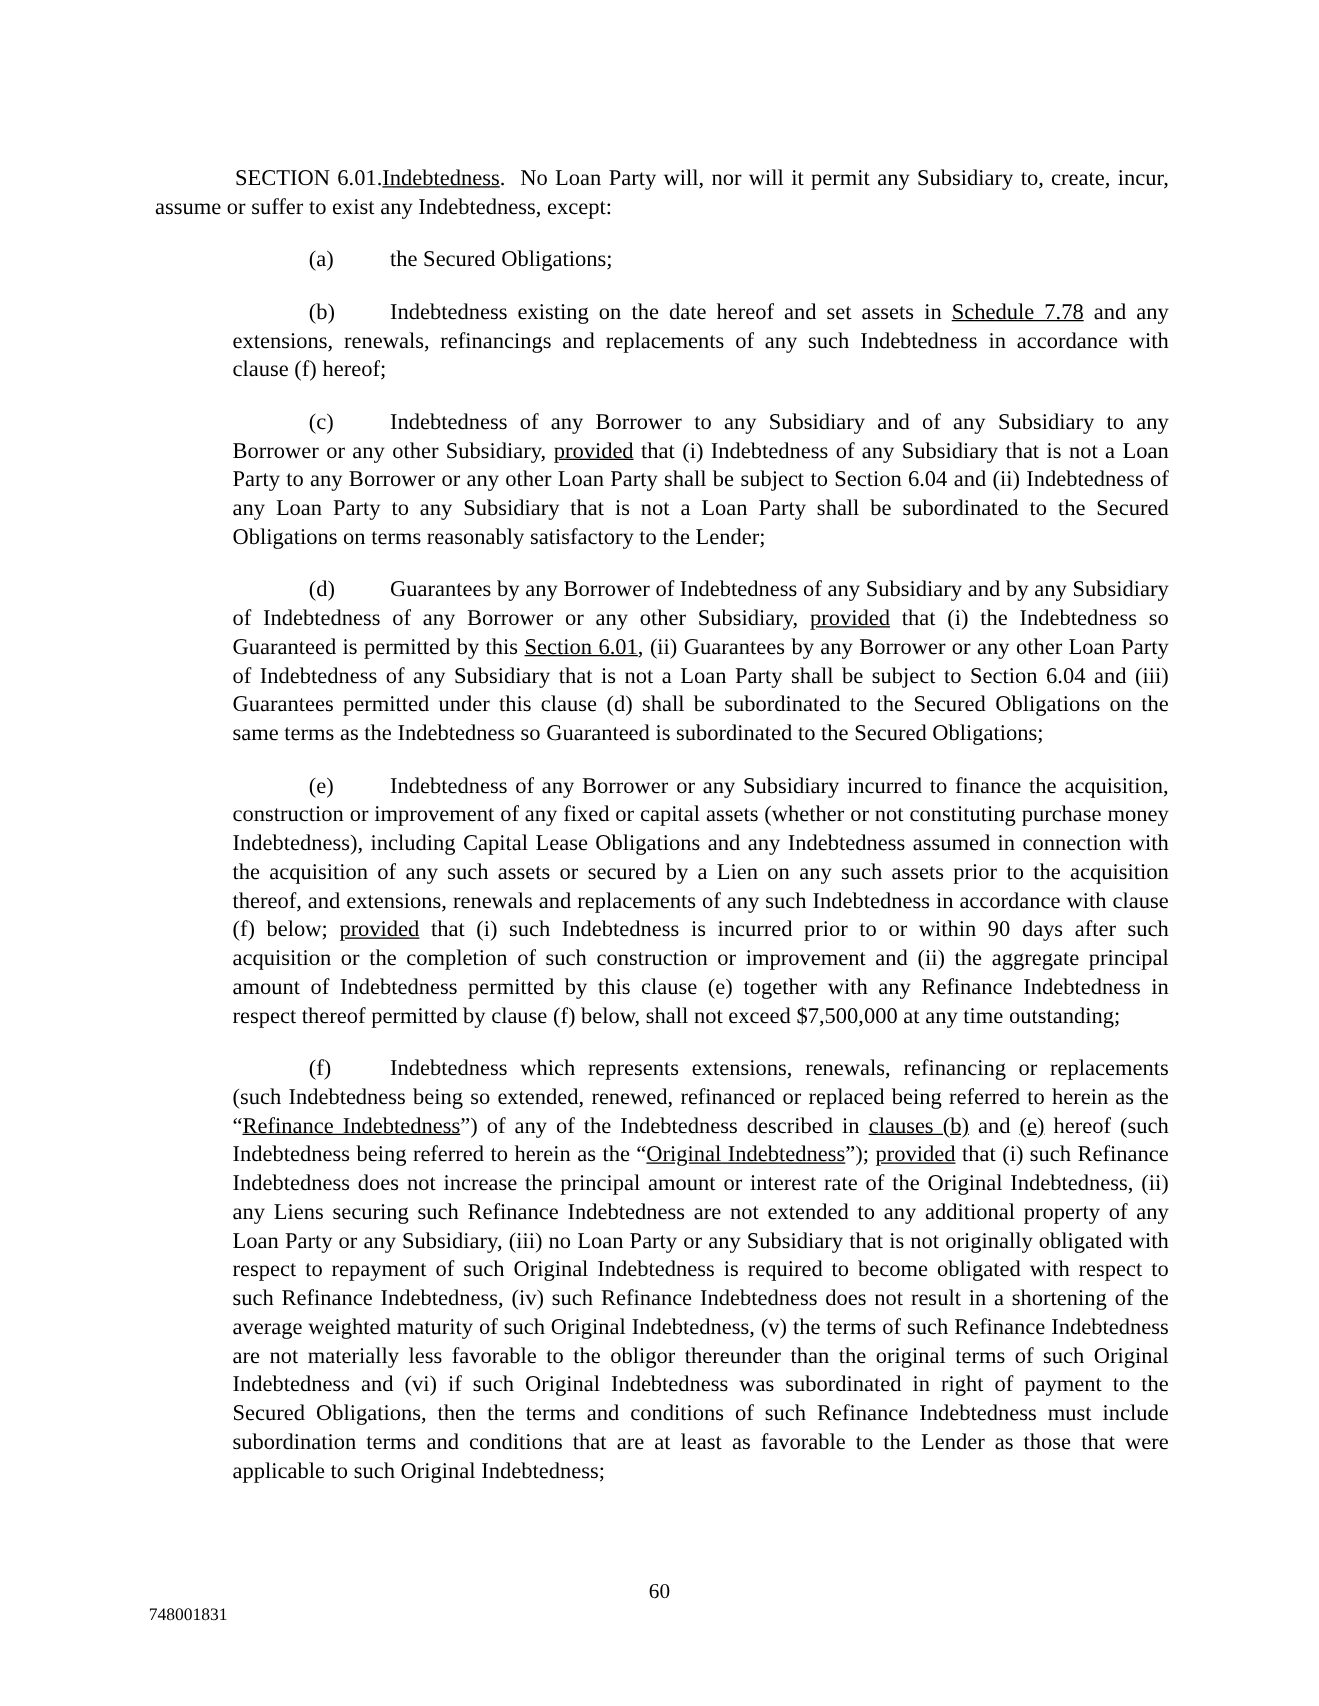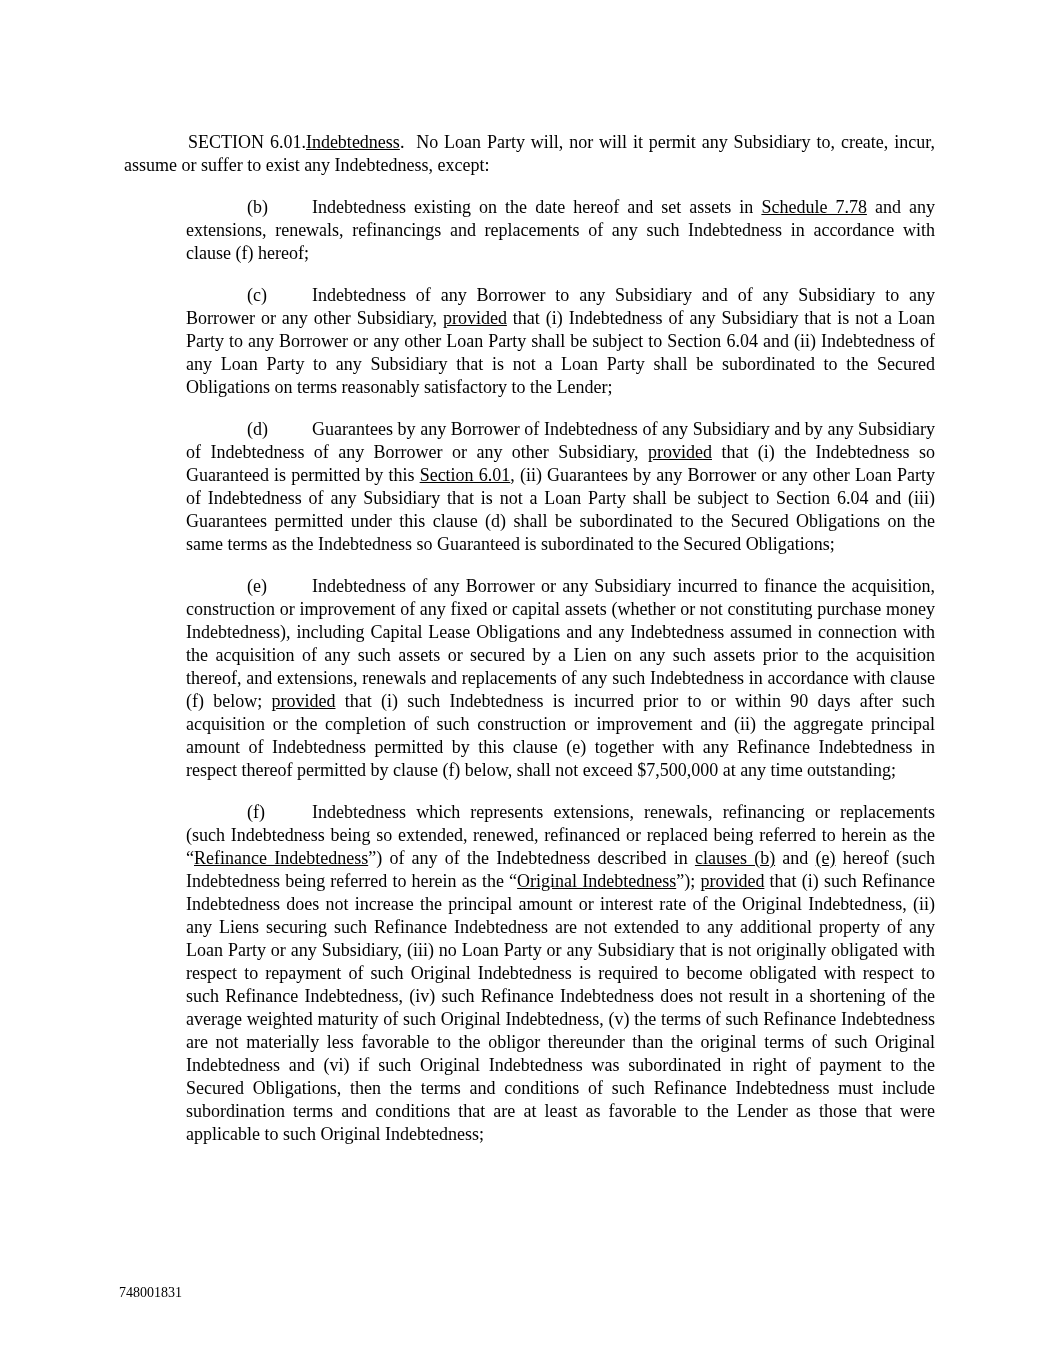--- a/index.html
+++ b/index.html
@@ -55,21 +55,23 @@
     line-height: 16px;
   }
 </style>
 </head>
 <body>
 
 <div class="page">
   <div class="content">
     <p class="intro"><span>SECTION 6.01.</span><span class="u">Indebtedness</span><span>.&nbsp; No Loan Party will, nor will it permit any Subsidiary to, create, incur, assume or suffer to exist any Indebtedness, except:</span></p>
     <div>
+        <p class="clause"><span class="letter">(a)</span><span>the Secured Obligations;</span></p>
         <p class="clause"><span class="letter">(b)</span><span>Indebtedness existing on the date hereof and set assets in </span><span class="u">Schedule 7.78</span><span> and any extensions, renewals, refinancings and replacements of any such Indebtedness in accordance with clause (f) hereof;</span></p>
         <p class="clause"><span class="letter">(c)</span><span>Indebtedness of any Borrower to any Subsidiary and of any Subsidiary to any Borrower or any other Subsidiary, </span><span class="u">provided</span><span> that (i) Indebtedness of any Subsidiary that is not a Loan Party to any Borrower or any other Loan Party shall be subject to Section 6.04 and (ii) Indebtedness of any Loan Party to any Subsidiary that is not a Loan Party shall be subordinated to the Secured Obligations on terms reasonably satisfactory to the Lender;</span></p>
         <p class="clause"><span class="letter">(d)</span><span>Guarantees by any Borrower of Indebtedness of any Subsidiary and by any Subsidiary of Indebtedness of any Borrower or any other Subsidiary, </span><span class="u">provided</span><span> that (i) the Indebtedness so Guaranteed is permitted by this </span><span class="u">Section 6.01</span><span>, (ii) Guarantees by any Borrower or any other Loan Party of Indebtedness of any Subsidiary that is not a Loan Party shall be subject to Section 6.04 and (iii) Guarantees permitted under this clause (d) shall be subordinated to the Secured Obligations on the same terms as the Indebtedness so Guaranteed is subordinated to the Secured Obligations;</span></p>
         <p class="clause"><span class="letter">(e)</span><span>Indebtedness of any Borrower or any Subsidiary incurred to finance the acquisition, construction or improvement of any fixed or capital assets (whether or not constituting purchase money Indebtedness), including Capital Lease Obligations and any Indebtedness assumed in connection with the acquisition of any such assets or secured by a Lien on any such assets prior to the acquisition thereof, and extensions, renewals and replacements of any such Indebtedness in accordance with clause (f) below; </span><span class="u">provided</span><span> that (i) such Indebtedness is incurred prior to or within 90 days after such acquisition or the completion of such construction or improvement and (ii) the aggregate principal amount of Indebtedness permitted by this clause (e) together with any Refinance Indebtedness in respect thereof permitted by clause (f) below, shall not exceed $7,500,000 at any time outstanding;</span></p>
         <p class="clause"><span class="letter">(f)</span><span>Indebtedness which represents extensions, renewals, refinancing or replacements (such Indebtedness being so extended, renewed, refinanced or replaced being referred to herein as the “</span><span class="u">Refinance Indebtedness</span><span>”) of any of the Indebtedness described in </span><span class="u">clauses (b)</span><span> and </span><span class="u">(e)</span><span> hereof (such Indebtedness being referred to herein as the “</span><span class="u">Original Indebtedness</span><span>”); </span><span class="u">provided</span><span> that (i) such Refinance Indebtedness does not increase the principal amount or interest rate of the Original Indebtedness, (ii) any Liens securing such Refinance Indebtedness are not extended to any additional property of any Loan Party or any Subsidiary, (iii) no Loan Party or any Subsidiary that is not originally obligated with respect to repayment of such Original Indebtedness is required to become obligated with respect to such Refinance Indebtedness, (iv) such Refinance Indebtedness does not result in a shortening of the average weighted maturity of such Original Indebtedness, (v) the terms of such Refinance Indebtedness are not materially less favorable to the obligor thereunder than the original terms of such Original Indebtedness and (vi) if such Original Indebtedness was subordinated in right of payment to the Secured Obligations, then the terms and conditions of such Refinance Indebtedness must include subordination terms and conditions that are at least as favorable to the Lender as those that were applicable to such Original Indebtedness;</span></p>
       </div>
   </div>
+  <div class="pagenum">60</div>
   <div class="docid">748001831</div>
 </div>
 
 </body></html>

